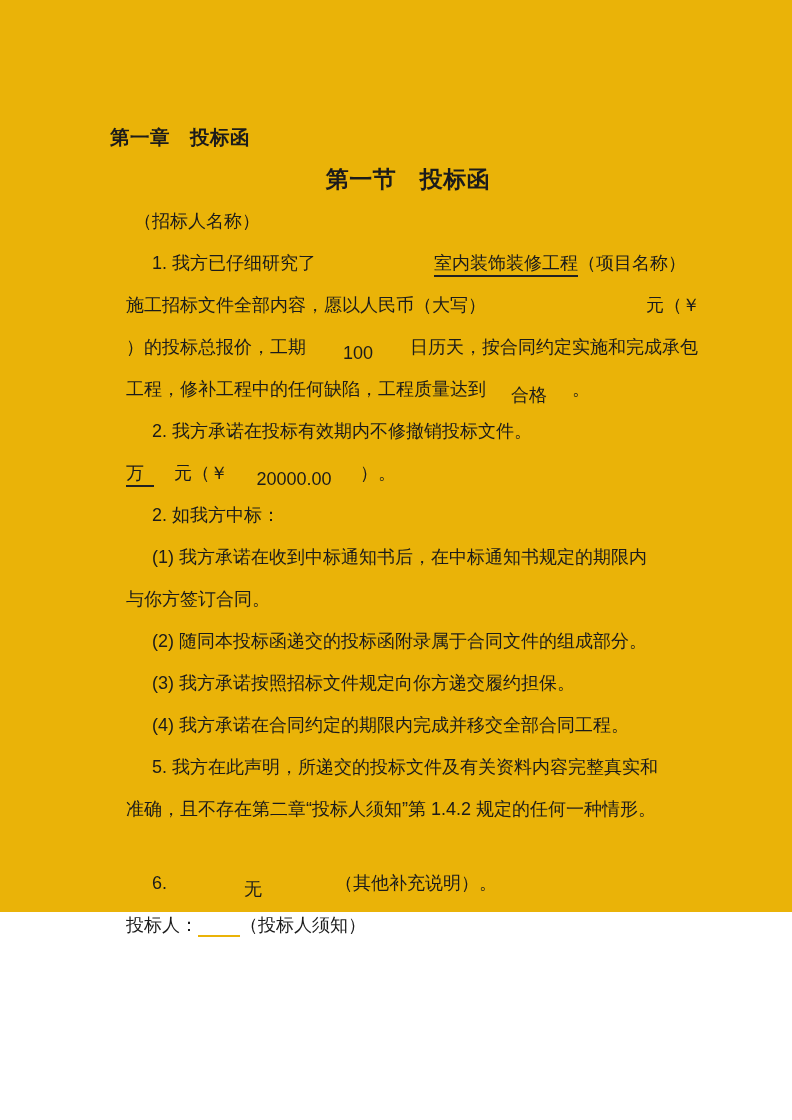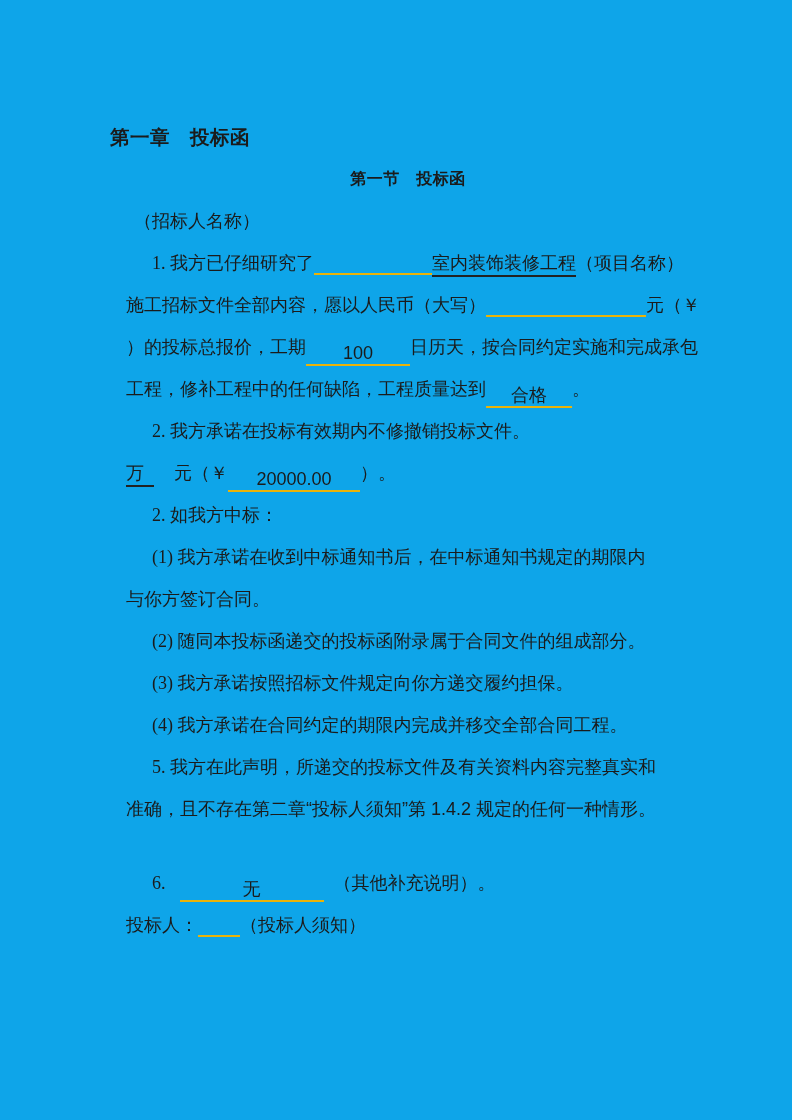--- a/index.html
+++ b/index.html
@@ -3,41 +3,41 @@
 <meta charset="utf-8">
 <title>投标函</title>
 <style>
   html, body { margin: 0; padding: 0; background: #ffffff; }
   body {
     width: 792px; height: 1120px; overflow: hidden;
     font-family: "Liberation Sans", "DejaVu Sans", sans-serif;
     color: #1b1b1b;
   }
   .page {
-    width: 792px; height: 1120px; background: #0ea5e9;
+    width: 792px; height: 912px; background: #eab308;
     box-sizing: border-box;
     padding: 116px 86px 0 110px;
   }
   .chapter {
     margin: 0; font-size: 19.5px; font-weight: bold;
     line-height: 42px; height: 42px; white-space: nowrap;
     letter-spacing: 0.5px;
   }
   .section {
-    margin: 0; font-size: 16px; font-weight: bold;
+    margin: 0; font-size: 23px; font-weight: bold;
     line-height: 42px; height: 42px; text-align: center; white-space: nowrap;
     letter-spacing: 0.5px;
   }
   .doc-body { }
   .line {
     height: 42px; line-height: 42px; font-size: 18px;
     white-space: nowrap;
     margin-left: 16px;
   }
-  .ind    { padding-left: 26px; font-family: Liberation Serif, serif; }
+  .ind    { padding-left: 26px; }
   .ind-sm { padding-left: 8px; }
   .gap    { margin-top: 32px; }
   .run { }
   .ul {
     border-bottom: 2px solid #222222;
     padding-bottom: 2px;
   }
   .blank {
     display: inline-block;
     text-align: center;

